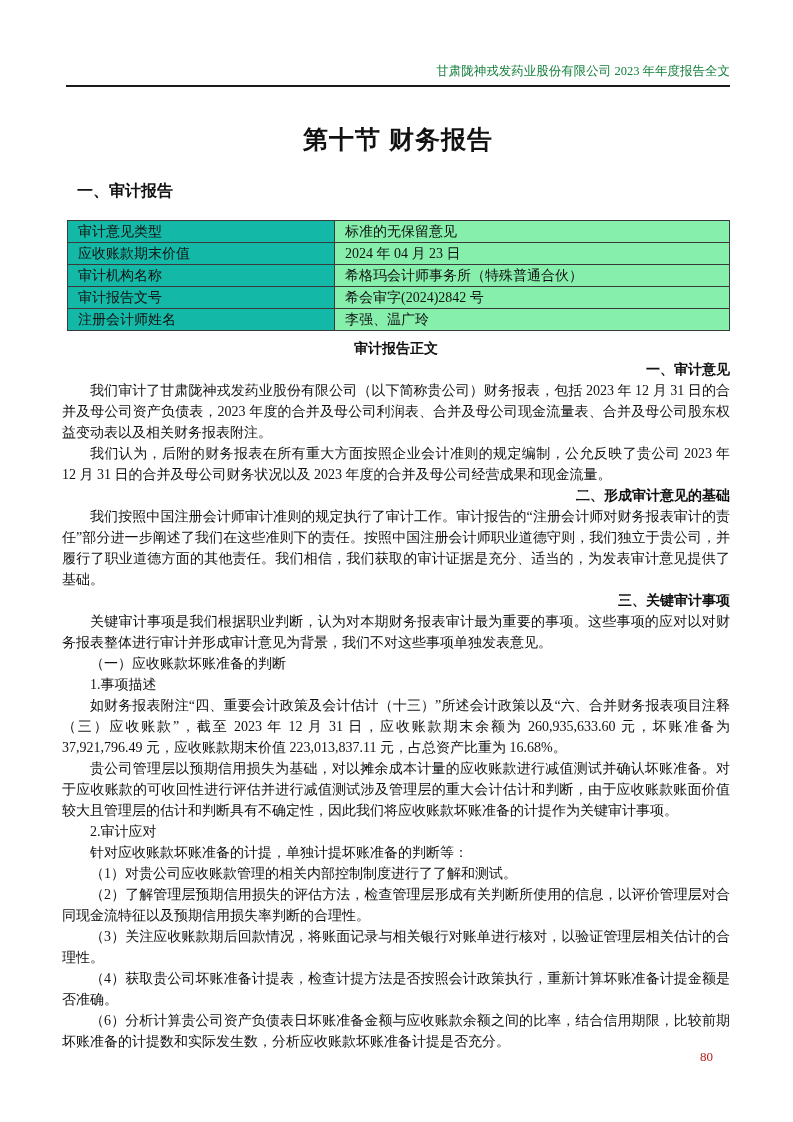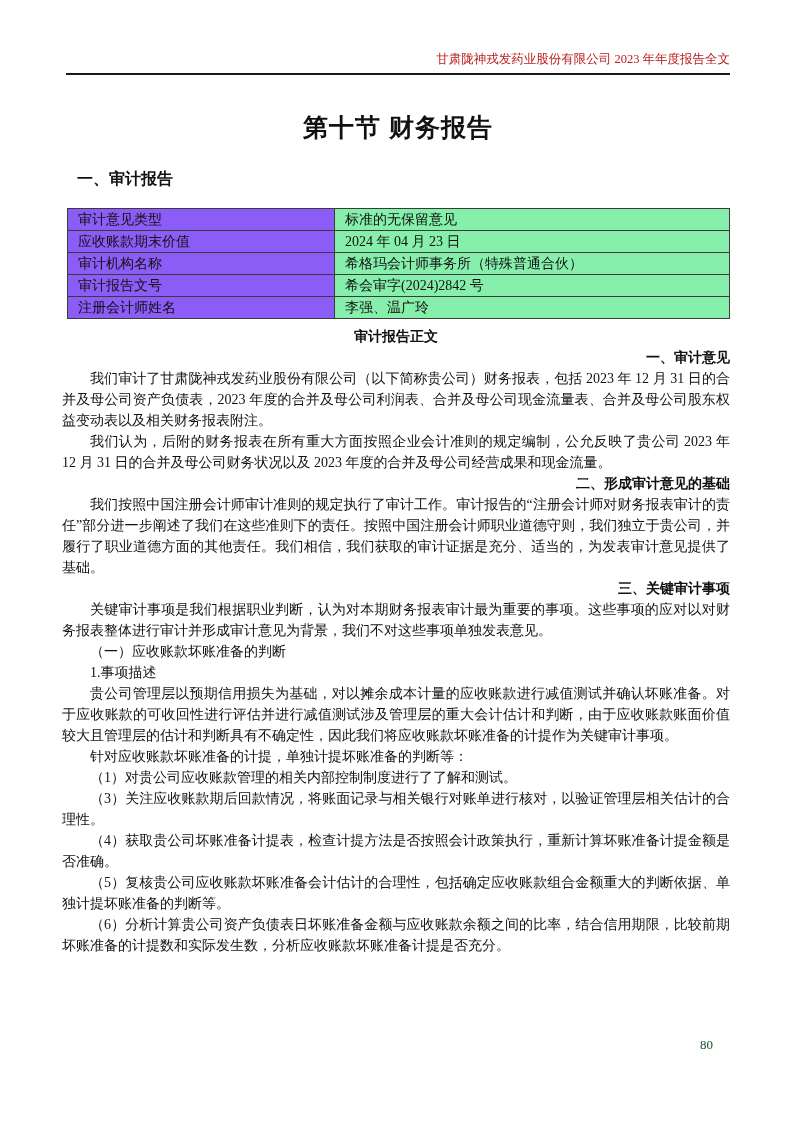--- a/index.html
+++ b/index.html
@@ -8,28 +8,28 @@
     background: #ffffff;
     color: #111111;
     font-family: "Liberation Serif", "DejaVu Serif", serif;
     position: relative;
     overflow: hidden;
   }
   .page { width: 793px; height: 1122px; position: relative; }
 
   
   .header {
-    margin: 0 63px 0 66px;
+    margin: 12px 63px 0 66px;
     padding-top: 51px;
     padding-bottom: 6px;
     border-bottom: 2px solid #1a1a1a;
     text-align: right;
     font-size: 12.5px;
     line-height: 16px;
-    color: #b91c1c;
+    color: #15803d;
   }
 
   
   .doc-title {
     margin: 36px 63px 0 66px;
     text-align: center;
     font-size: 25px;
     line-height: 33px;
     font-weight: bold;
     font-family: "Liberation Sans", "DejaVu Sans", sans-serif;
@@ -55,21 +55,21 @@
     font-size: 14px;
   }
   table.audit-table td {
     border: 1px solid #3a3a3a;
     height: 21px;
     padding: 0 10px;
     vertical-align: middle;
     white-space: nowrap;
     overflow: hidden;
   }
-  table.audit-table td.label { background: #8b5cf6; width: 246px; }
+  table.audit-table td.label { background: #14b8a6; width: 246px; }
   table.audit-table td.value { background: #86efac; }
 
   
   .body-text {
     margin: 7px 63px 0 62px;
     font-size: 14px;
     line-height: 21px;
   }
   .body-text p { margin: 0; }
   .body-text .center-title {
@@ -88,21 +88,21 @@
     text-align: justify;
     text-indent: 2em;
     text-justify: inter-ideograph;
   }
 
   .page-number {
     position: absolute;
     left: 700px;
     top: 1037px;
     font-size: 13px;
-    color: #14532d;
+    color: #b91c1c;
   }
 </style>
 </head>
 <body>
 
 <div class="page">
 
   <div class="header">
     <span>甘肃陇神戎发药业股份有限公司 2023 年年度报告全文</span>
   </div>
@@ -140,24 +140,26 @@
     <p class="center-title">审计报告正文</p>
     <p class="h">一、审计意见</p>
     <p class="para">我们审计了甘肃陇神戎发药业股份有限公司（以下简称贵公司）财务报表，包括 2023 年 12 月 31 日的合并及母公司资产负债表，2023 年度的合并及母公司利润表、合并及母公司现金流量表、合并及母公司股东权益变动表以及相关财务报表附注。</p>
     <p class="para">我们认为，后附的财务报表在所有重大方面按照企业会计准则的规定编制，公允反映了贵公司 2023 年 12 月 31 日的合并及母公司财务状况以及 2023 年度的合并及母公司经营成果和现金流量。</p>
     <p class="h">二、形成审计意见的基础</p>
     <p class="para">我们按照中国注册会计师审计准则的规定执行了审计工作。审计报告的“注册会计师对财务报表审计的责任”部分进一步阐述了我们在这些准则下的责任。按照中国注册会计师职业道德守则，我们独立于贵公司，并履行了职业道德方面的其他责任。我们相信，我们获取的审计证据是充分、适当的，为发表审计意见提供了基础。</p>
     <p class="h">三、关键审计事项</p>
     <p class="para">关键审计事项是我们根据职业判断，认为对本期财务报表审计最为重要的事项。这些事项的应对以对财务报表整体进行审计并形成审计意见为背景，我们不对这些事项单独发表意见。</p>
     <p class="sub">（一）应收账款坏账准备的判断</p>
     <p class="sub">1.事项描述</p>
+    <p class="para">如财务报表附注“四、重要会计政策及会计估计（十三）”所述会计政策以及“六、合并财务报表项目注释（三）应收账款”，截至 2023 年 12 月 31 日，应收账款期末余额为 260,935,633.60 元，坏账准备为 37,921,796.49 元，应收账款期末价值 223,013,837.11 元，占总资产比重为 16.68%。</p>
     <p class="para">贵公司管理层以预期信用损失为基础，对以摊余成本计量的应收账款进行减值测试并确认坏账准备。对于应收账款的可收回性进行评估并进行减值测试涉及管理层的重大会计估计和判断，由于应收账款账面价值较大且管理层的估计和判断具有不确定性，因此我们将应收账款坏账准备的计提作为关键审计事项。</p>
+    <p class="sub">2.审计应对</p>
     <p class="para">针对应收账款坏账准备的计提，单独计提坏账准备的判断等：</p>
     <p class="para">（1）对贵公司应收账款管理的相关内部控制制度进行了了解和测试。</p>
+    <p class="para">（2）了解管理层预期信用损失的评估方法，检查管理层形成有关判断所使用的信息，以评价管理层对合同现金流特征以及预期信用损失率判断的合理性。</p>
     <p class="para">（3）关注应收账款期后回款情况，将账面记录与相关银行对账单进行核对，以验证管理层相关估计的合理性。</p>
     <p class="para">（4）获取贵公司坏账准备计提表，检查计提方法是否按照会计政策执行，重新计算坏账准备计提金额是否准确。</p>
-    <p class="para">（5）复核贵公司应收账款坏账准备会计估计的合理性，包括确定应收账款组合金额重大的判断依据、单独计提坏账准备的判断等。</p>
     <p class="para">（6）分析计算贵公司资产负债表日坏账准备金额与应收账款余额之间的比率，结合信用期限，比较前期坏账准备的计提数和实际发生数，分析应收账款坏账准备计提是否充分。</p>
   </div>
 
   <div class="page-number">80</div>
 
 </div>
 
 </body></html>

